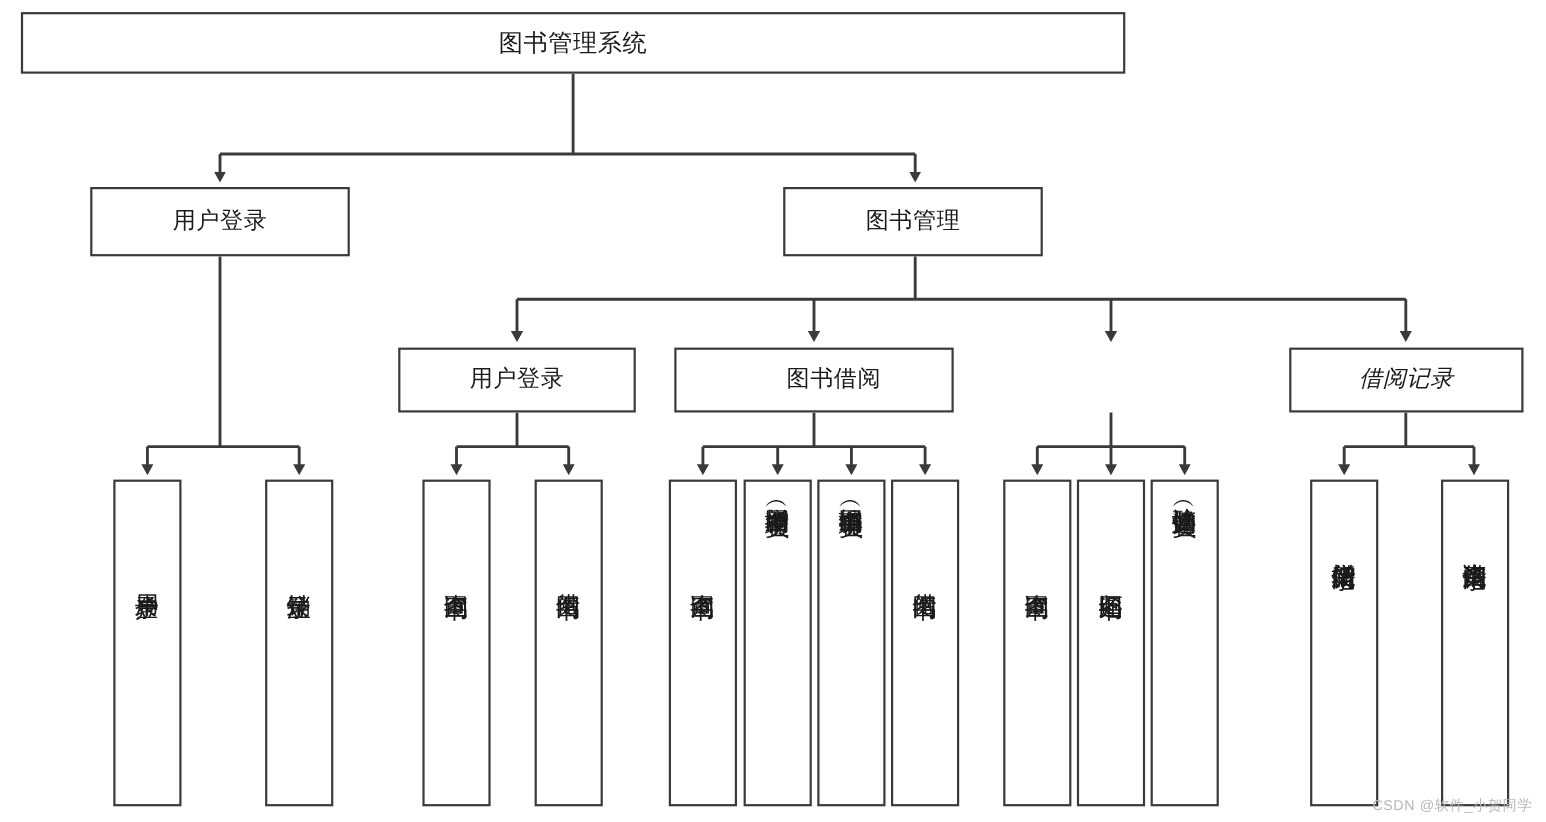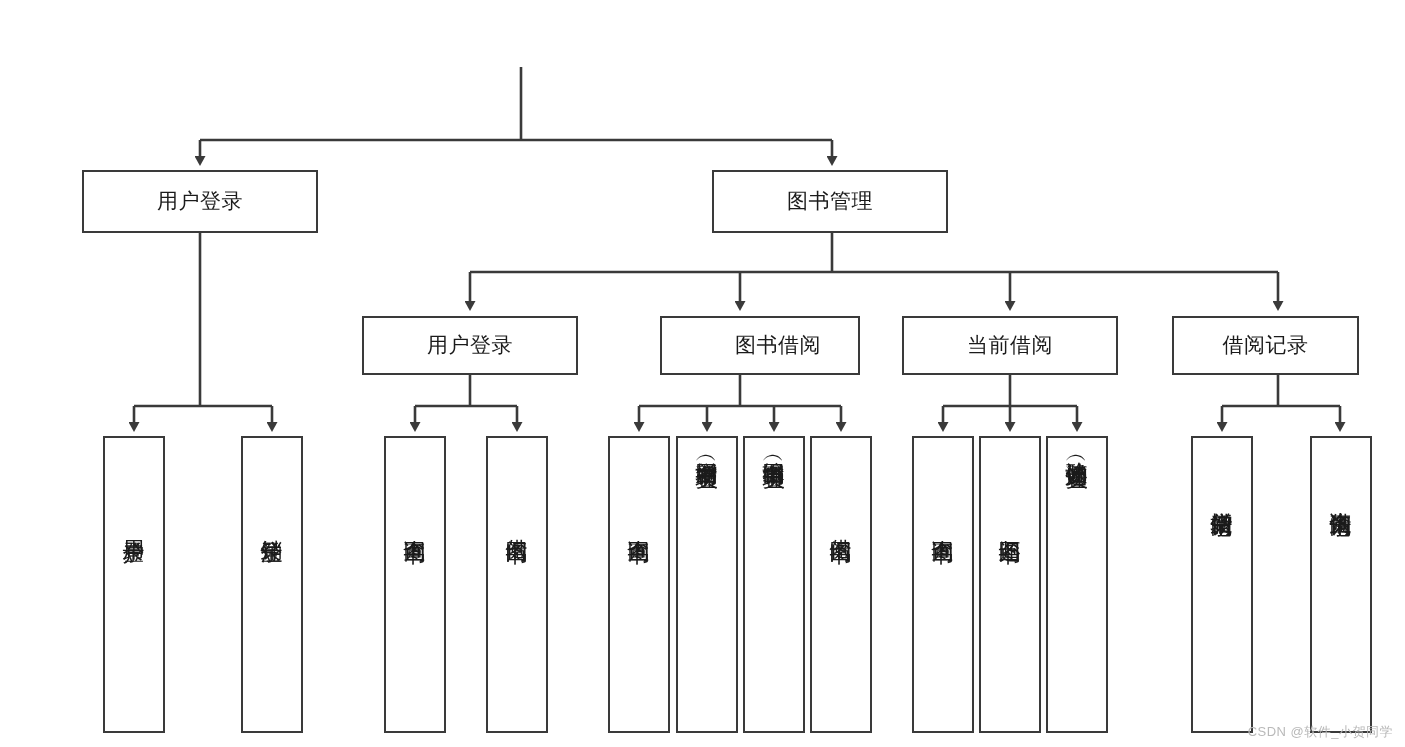--- a/index.html
+++ b/index.html
@@ -125,38 +125,38 @@
       <path d="M1010,406 L1010,423" marker-end="url(#arrow)"></path>
       <path d="M1077,406 L1077,423" marker-end="url(#arrow)"></path>
 
       <path d="M1278,375 L1278,406"></path>
       <path d="M1222,406 L1340,406"></path>
       <path d="M1222,406 L1222,423" marker-end="url(#arrow)"></path>
       <path d="M1340,406 L1340,423" marker-end="url(#arrow)"></path>
     </g>
   </svg>
 
+  <div class="node root h" style="left:19px; top:11px; width:1004px; height:56px;">
+    <span class="label">图书管理系统</span>
+  </div>
 
   <div class="node h" style="left:82px; top:170px; width:236px; height:63px;">
     <span class="label">用户登录</span>
   </div>
   <div class="node h" style="left:712px; top:170px; width:236px; height:63px;">
     <span class="label">图书管理</span>
   </div>
 
   <div class="node h" style="left:362px; top:316px; width:216px; height:59px;">
     <span class="label">用户登录</span>
   </div>
-  <div class="node h" style="left:660px; top:316px; width:200px; height:59px;padding-left:36px;">
+  <div class="node h" style="left:613px; top:316px; width:254px; height:59px;padding-left:36px;">
     <span class="label">图书借阅</span>
   </div>
-  <div class="node h" style="left:902px; top:316px; width:216px; height:59px;">
-    <span class="label">当前借阅</span>
-  </div>
-  <div class="node h" style="left:1172px; top:316px; width:187px; height:59px;">
+  <div class="node h" style="left:1172px; top:316px; width:213px; height:59px;font-style:italic;">
     <span class="label">借阅记录</span>
   </div>
 
   <div class="node v mid" style="left:103px; top:436px; width:62px; height:297px;">
     <span class="label">用户登录</span>
   </div>
   <div class="node v mid" style="left:241px; top:436px; width:62px; height:297px;">
     <span class="label">注销登录</span>
   </div>
 

